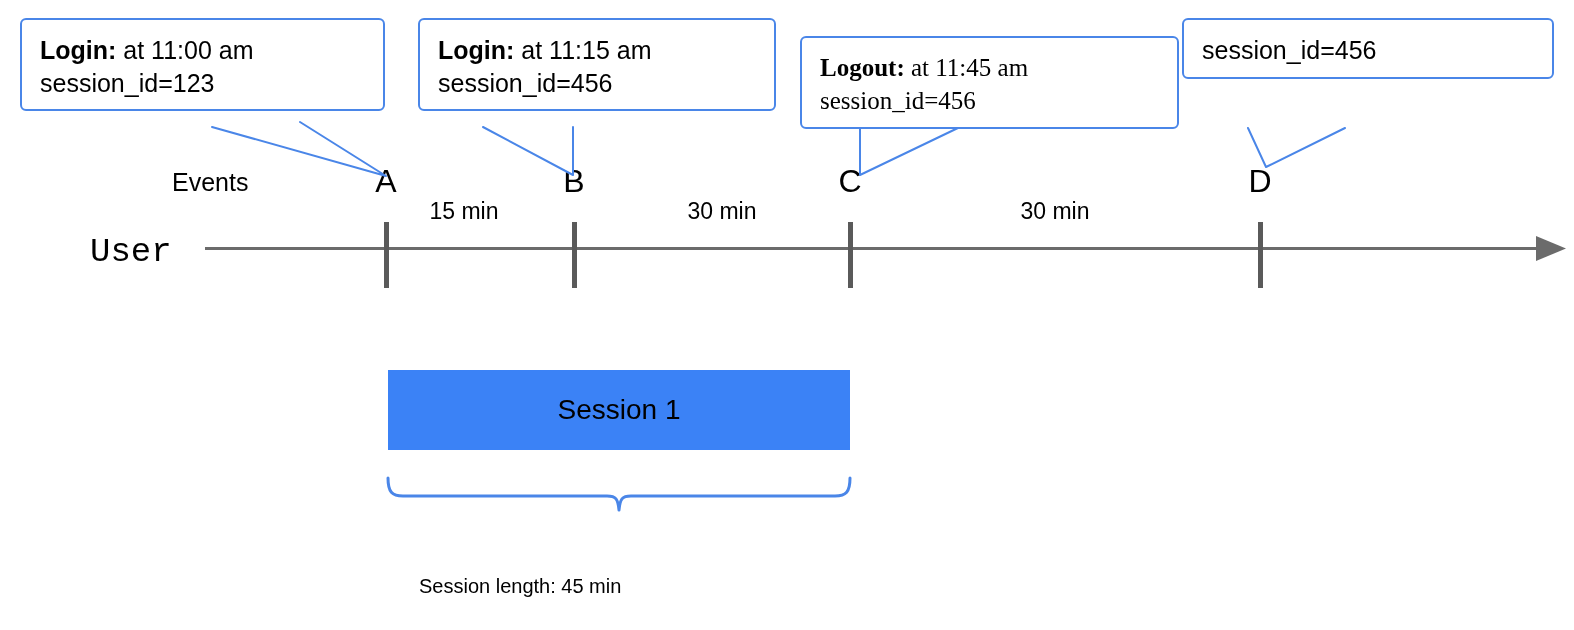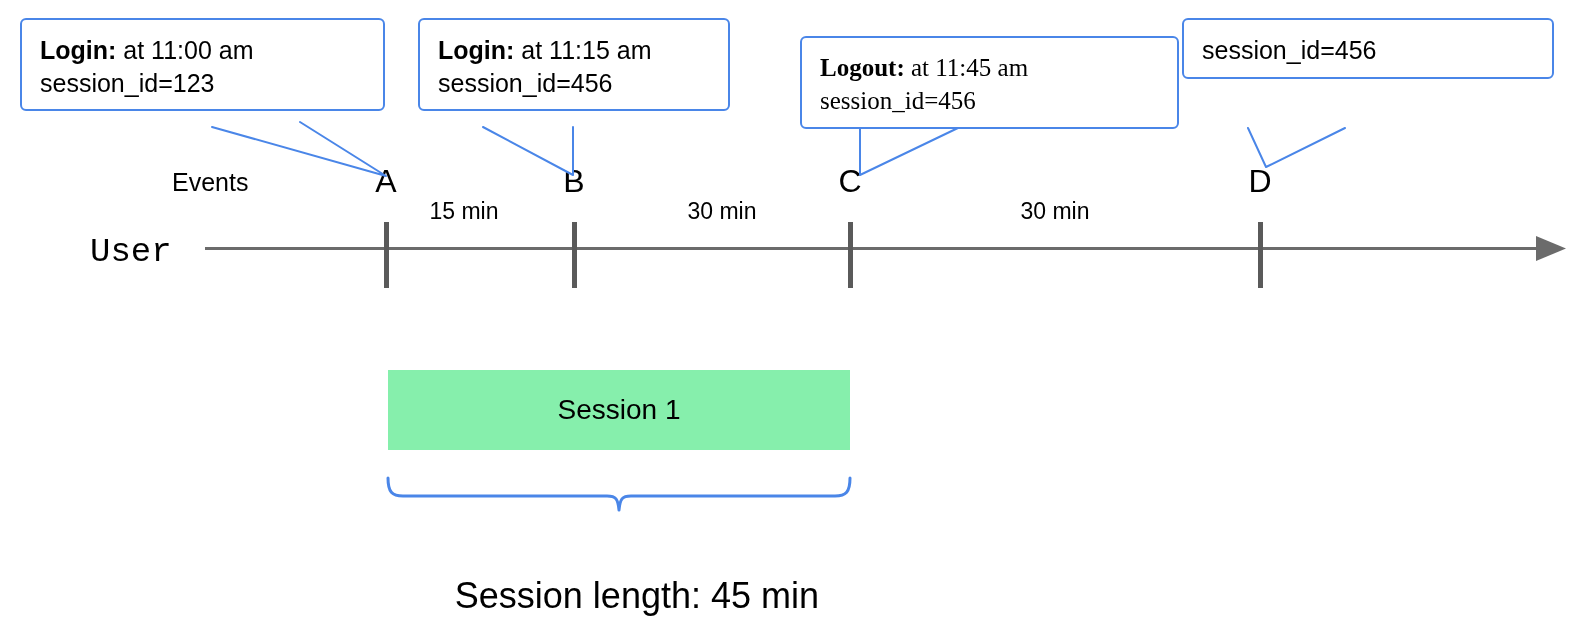--- a/index.html
+++ b/index.html
@@ -85,41 +85,41 @@
     position: absolute;
     font-size: 23px;
     color: #000;
     text-align: center;
     white-space: nowrap;
   }
 
   
   .session-bar {
     position: absolute;
-    background: #86efac;
+    background: #3b82f6;
     display: flex;
     align-items: center;
     justify-content: center;
     font-size: 28px;
     color: #000;
     z-index: 1;
   }
   .brace-layer {
     position: absolute;
     left: 0; top: 0;
     width: 1574px;
     height: 630px;
     z-index: 1;
     pointer-events: none;
   }
   .session-caption {
     position: absolute;
-    font-size: 36px;
-    color: #000;
-    text-align: right;
+    font-size: 20px;
+    color: #000;
+    text-align: left;
     white-space: nowrap;
   }
 </style>
 </head>
 <body>
 
 <div id="diagram">
 
   <svg class="tail-layer" viewBox="0 0 1574 630" xmlns="http://www.w3.org/2000/svg">
 
@@ -133,21 +133,21 @@
   </svg>
 
   <div class="callout" style="left:20px; top:18px; width:365px;">
     <div class="cline">
       <span class="ctype">Login:</span>
       <span>at 11:00 am</span>
     </div>
     <div class="cline">session_id=123</div>
   </div>
 
-  <div class="callout" style="left:418px; top:18px; width:312px;">
+  <div class="callout" style="left:418px; top:18px; width:358px;">
     <div class="cline">
       <span class="ctype">Login:</span>
       <span>at 11:15 am</span>
     </div>
     <div class="cline">session_id=456</div>
   </div>
 
   <div class="callout" style="left:800px; top:36px; width:379px;font-family:Liberation Serif, serif;">
     <div class="cline">
       <span class="ctype">Logout:</span>

